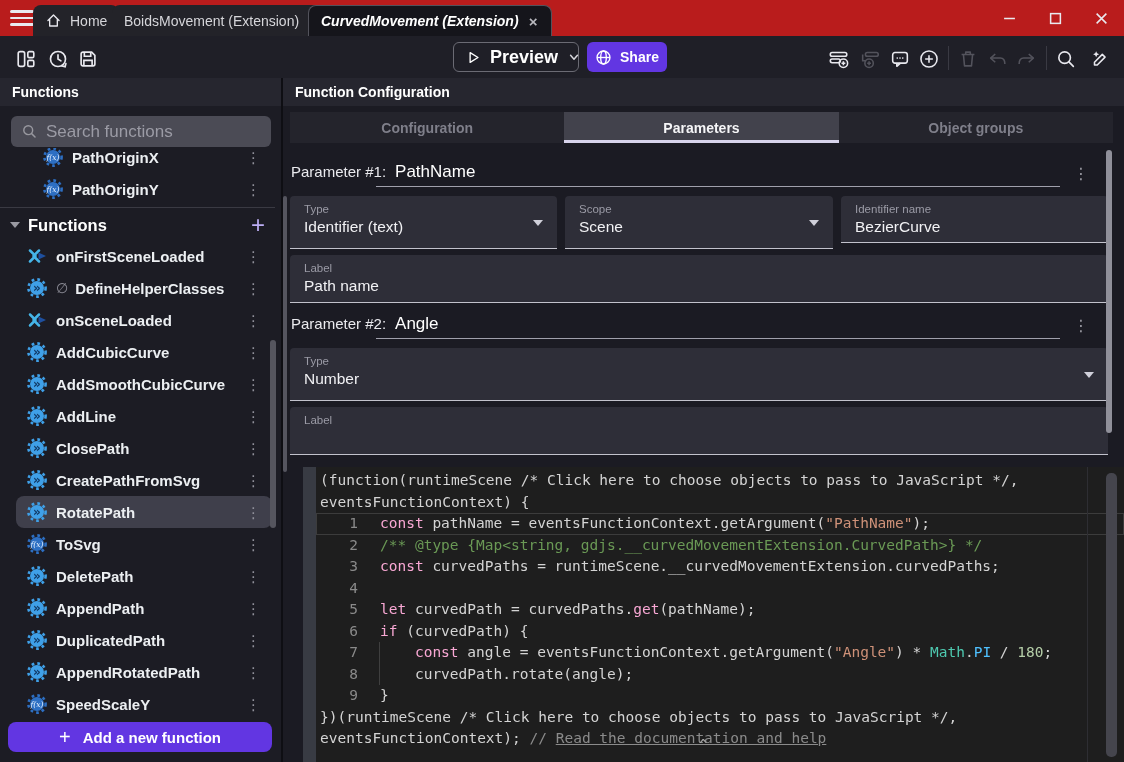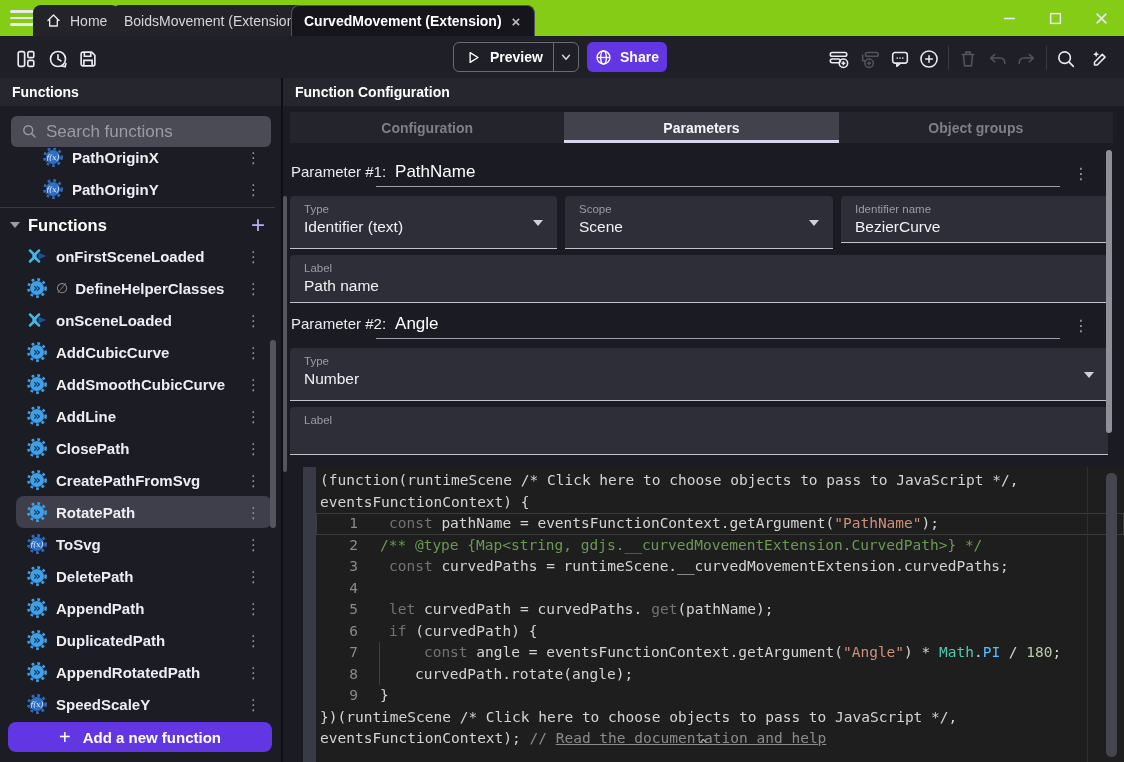--- a/index.html
+++ b/index.html
@@ -1,36 +1,36 @@
 <!DOCTYPE html>
 <html><head>
 <meta charset="utf-8">
 <style>
   * { margin:0; padding:0; box-sizing:border-box; }
   html,body { background:#000; }
   body { font-family:"Liberation Sans","DejaVu Sans",sans-serif; }
   .app { position:relative; width:1124px; height:762px; overflow:hidden; background:#1b1b23; color:#e8e8ee; }
 
   
-  .titlebar { position:absolute; left:0; top:0; width:1124px; height:36px; background:#84cc16;text-align:right; }
+  .titlebar { position:absolute; left:0; top:0; width:1124px; height:36px; background:#b91c1c;text-align:right; }
   .hamburger { position:absolute; left:10px; top:7px; width:24px; height:22px; display:flex; flex-direction:column; justify-content:center; gap:4px; cursor:pointer; }
   .hamburger i { display:block; height:2.5px; background:#e9e9ef; border-radius:2px; }
   .ttab { position:absolute; top:5px; height:31px; border-radius:8px 8px 0 0; display:flex; align-items:center; gap:8px; padding:0 12px; font-size:14px; color:#d6d6da; background:#232329; cursor:pointer; }
   .ttab.active { background:#15151b; border:1px solid #53535c; border-bottom:none; color:#fff; font-weight:600; }
   .ttab .closex { font-size:15px; color:#b8b8be; padding:0 2px; }
   .winctl { position:absolute; top:6px; width:34px; height:24px; display:flex; align-items:center; justify-content:center; color:#e9e9ef; }
 
   
   .toolbar { position:absolute; left:0; top:36px; width:1124px; height:42px; background:#1f1f27; }
   .tbico { position:absolute; top:47px; width:24px; height:24px; display:flex; align-items:center; justify-content:center; }
   .tbico svg { width:22px; height:22px; }
   .tbico.dim svg * { stroke:#53535c !important; fill:none; }
   .tbdiv { position:absolute; top:46px; width:1px; height:24px; background:#3a3a43; }
   .btn-preview { position:absolute; left:453px; top:42px; width:126px; height:30px; border:1px solid #6b6b74; border-radius:6px; display:flex; align-items:center; background:transparent; color:#fff; cursor:pointer; }
-  .btn-preview .pv-main { display:flex; align-items:center; gap:9px; padding:0 10px 0 12px; font-weight:700; font-size:14px; }
+  .btn-preview .pv-main { display:flex; align-items:center; gap:9px; padding:0 10px 0 12px; font-weight:700; font-size:18px; }
   .btn-preview .pv-sep { width:1px; align-self:stretch; background:#6b6b74; }
   .btn-preview .pv-arrow { flex:1; display:flex; align-items:center; justify-content:center; }
   .btn-share { position:absolute; left:587px; top:42px; width:80px; height:30px; background:#6236e2; border-radius:6px; display:flex; align-items:center; justify-content:center; gap:8px; font-weight:700; font-size:14px; color:#fff; cursor:pointer; }
 
   
   .sidebar { position:absolute; left:0; top:78px; width:281px; height:684px; background:#1c1c24; }
   .side-sep { position:absolute; left:281px; top:78px; width:2px; height:684px; background:#0e0e13; }
   .panel-head { height:28px; background:#26262f; display:flex; align-items:center; padding:0 12px; font-size:14px; font-weight:600; color:#fff; }
   .searchbox { position:absolute; left:11px; top:38px; width:260px; height:31px; background:#4b4b55; border-radius:6px; display:flex; align-items:center; padding:0 10px; gap:8px; }
   .searchbox input { background:transparent; border:none; outline:none; color:#e8e8ee; font-size:17px; width:200px; font-family:inherit; }
@@ -75,21 +75,21 @@
   
   .editor { position:absolute; left:303px; top:467px; width:821px; height:295px; background:#1e1e1e; }
   .editor-bar { position:absolute; left:0; top:0; width:13px; height:295px; background:#383b43; }
   .editor-content { position:absolute; left:13px; top:0; right:0; bottom:0; padding-top:3px; overflow:hidden; }
   .code-line { display:flex; height:21.5px; line-height:21.5px; white-space:pre; font-family:"DejaVu Sans Mono","Liberation Mono",monospace; font-size:14.5px; position:relative; }
   .code-line .gutter { width:42px; text-align:right; color:#8a8a8a; flex:none; }
   .code-line .gut-gap { width:22px; flex:none; }
   .code-line.nolnum { padding-left:4px; }
   .code-line.current { outline:1px solid #3c3c3c; outline-offset:-1px; }
   .code-line.guided::before { content:''; position:absolute; left:63px; top:0; bottom:0; width:1px; background:#3f3f3f; }
-  .tk-hdr,.tk-pl { color:#d4d4d4; } .tk-kw { color:#737373;margin-left:9px; } .tk-str { color:#ce9178; }
+  .tk-hdr,.tk-pl { color:#d4d4d4; } .tk-kw { color:#f9a8d4; } .tk-str { color:#ce9178; }
   .tk-com { color:#6a9955; } .tk-cls { color:#4ec9b0; } .tk-prop { color:#4fc1ff; }
   .tk-num2 { color:#b5cea8; } .tk-com2 { color:#8b8b8b; } .tk-lnk { color:#8b8b8b; text-decoration:underline; }
   .ruler-line { position:absolute; left:784px; top:0; bottom:0; width:1px; background:#2e2e33; }
   .code-scroll { position:absolute; left:803px; top:6px; width:11px; height:284px; background:#45454d; border-radius:5px; }
   .scroll-hint { position:absolute; left:396px; top:270px; color:#a9a9a9; font-size:14px; font-family:"DejaVu Sans Mono",monospace; }
   svg { display:block; }
 </style>
 </head>
 <body>
 
@@ -109,21 +109,21 @@
           </svg>
       </span>
       <span>Home</span>
     </div>
 
     <div class="ttab" style="left:112px;">
       <span>BoidsMovement (Extension)</span>
       <span class="closex">×</span>
     </div>
 
-    <div class="ttab active" style="left:291px;">
+    <div class="ttab active" style="left:308px;font-style:italic;">
       <span>CurvedMovement (Extension)</span>
       <span class="closex">×</span>
     </div>
 
     <div class="winctl" style="left:992px;">
       <svg width="13" height="13" viewBox="0 0 12 12">
           <path d="M1 6 H11" stroke="#e9e9ef" stroke-width="1.4"></path>
         </svg>
     </div>
     <div class="winctl" style="left:1038px;">

